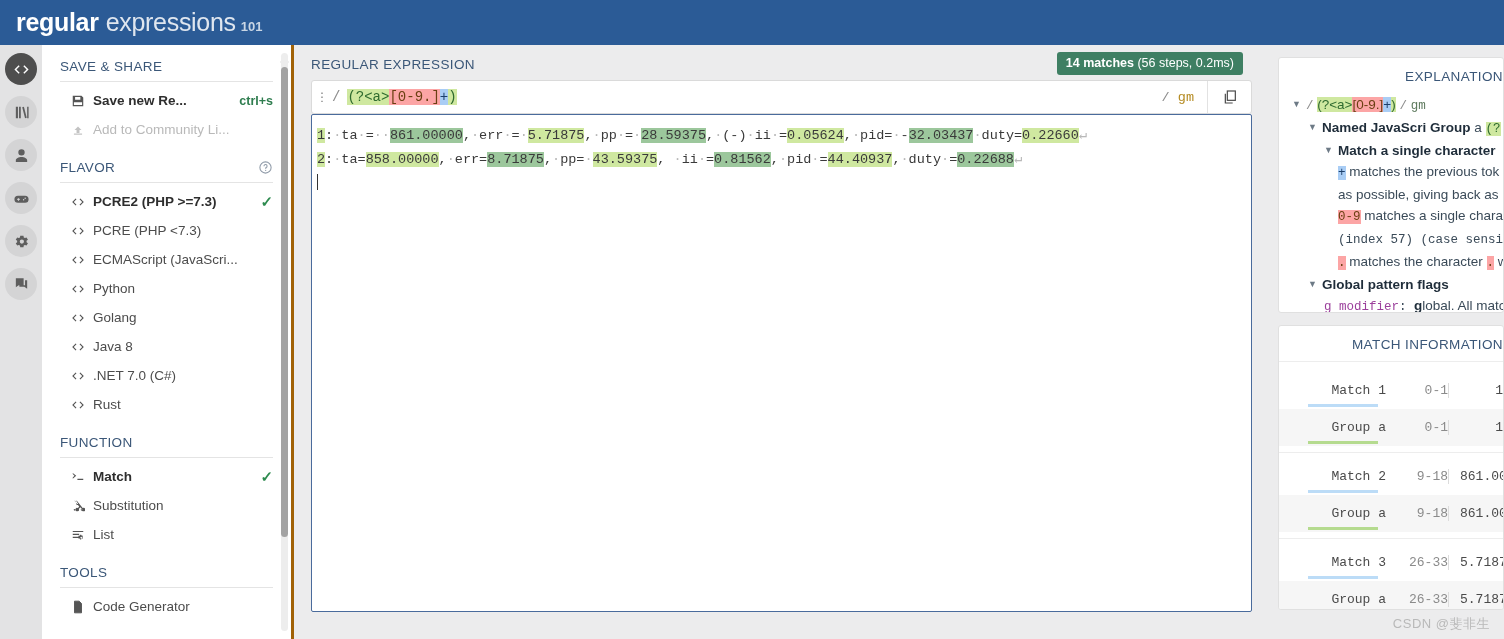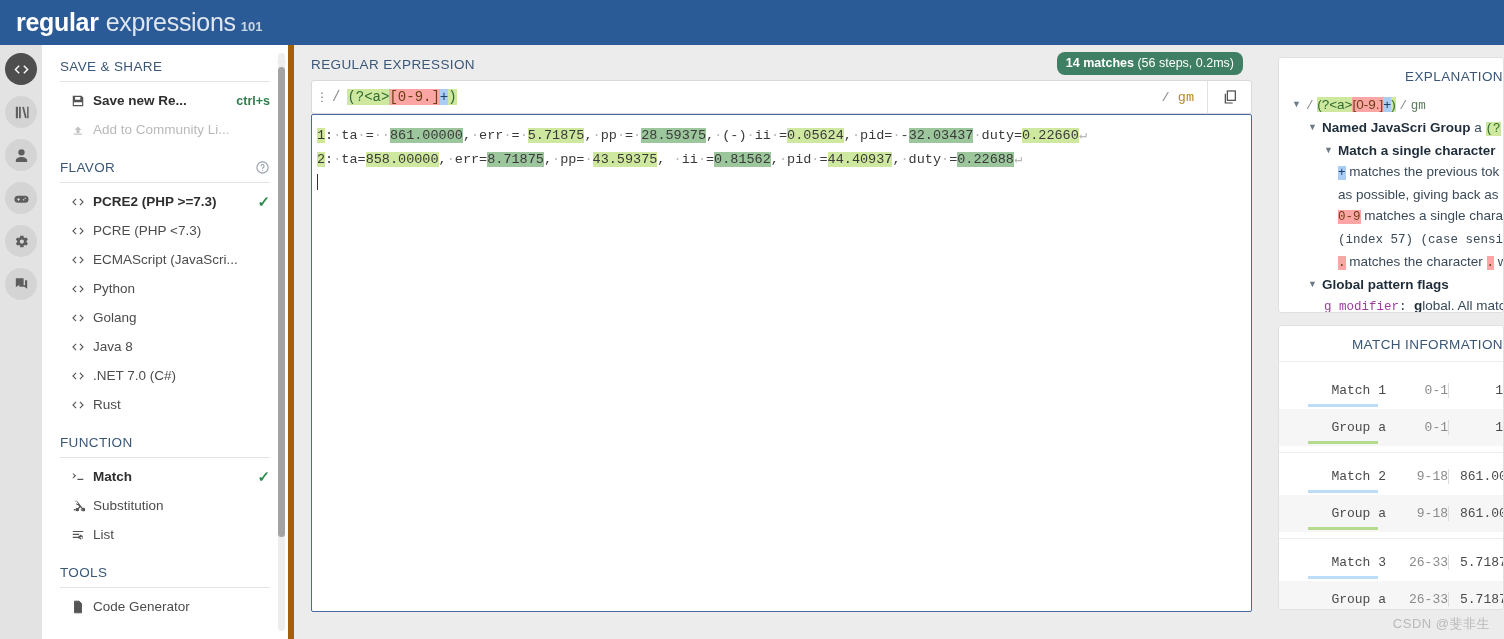--- a/index.html
+++ b/index.html
@@ -37,21 +37,21 @@
     display: flex; align-items: center; justify-content: center;
     cursor: pointer;
   }
   .rail-btn.active { background: #4e4e4e; color: #fff; }
   .rail-btn svg { width: 17px; height: 17px; fill: currentColor; }
 
   
   #leftpanel {
     width: 252px; flex: 0 0 252px; background: #fff;
     position: relative; overflow: hidden;
-    border-right: 6px solid #a16207;
+    border-right: 3px solid #a16207;
   }
   #leftscroll { padding: 14px 18px 0 18px; height: 100%; }
   .sec-head {
     font-size: 13.5px; color: #3b5778; letter-spacing: .35px;
     padding-bottom: 7px; border-bottom: 1px solid #e4e4e4;
     margin-bottom: 4px; display: flex; align-items: center;
     justify-content: space-between;
   }
   .sec-head.sp { margin-top: 16px; }
   .help-ic { width: 15px; height: 15px; opacity: .75; }
@@ -87,21 +87,21 @@
   
   #center { flex: 1; padding: 12px 0 0 17px; min-width: 0; position: relative; }
   .panel-title {
     font-size: 13.5px; color: #3b5778; letter-spacing: .4px;
     margin-bottom: 8px;
   }
   #re-title-row { display: flex; align-items: flex-start; }
   #matchbadge {
     position: absolute; right: 22px; top: 7px;
     background: #3f7f63; color: #fff; font-size: 12.5px;
-    padding: 4px 9px 5px; border-radius: 8px; white-space: nowrap;
+    padding: 4px 9px 5px; border-radius: 3px; white-space: nowrap;
   }
   #matchbadge b { font-weight: 700; }
 
   #re-box {
     background: #fff; border: 1px solid #dadada; border-radius: 3px;
     height: 34px; display: flex; align-items: center;
     margin-right: 13px; position: relative;
   }
   #re-handle {
     width: 20px; display: flex; justify-content: center; color: #7d7d7d;

